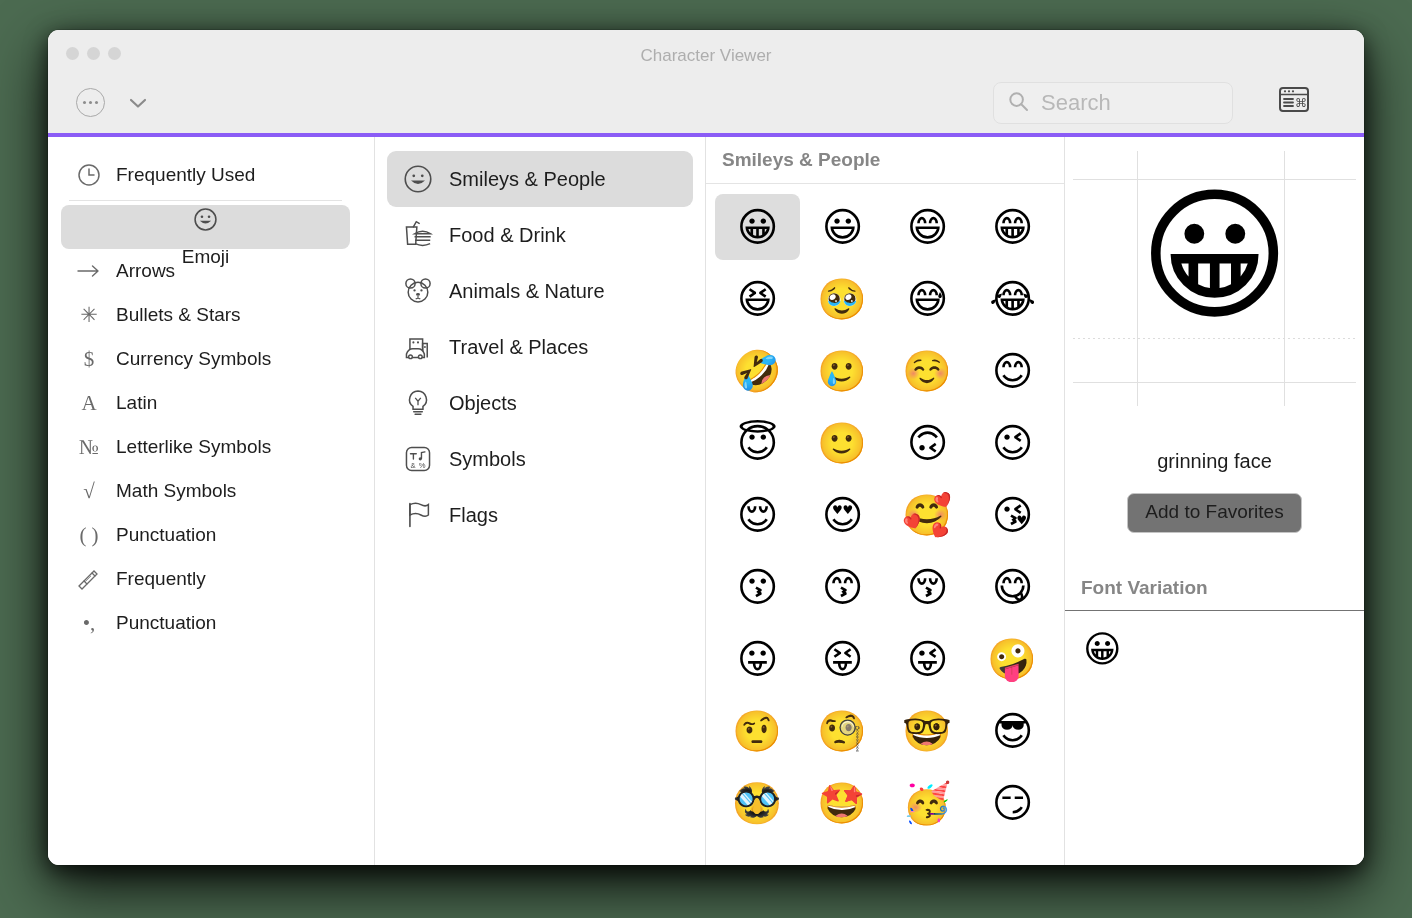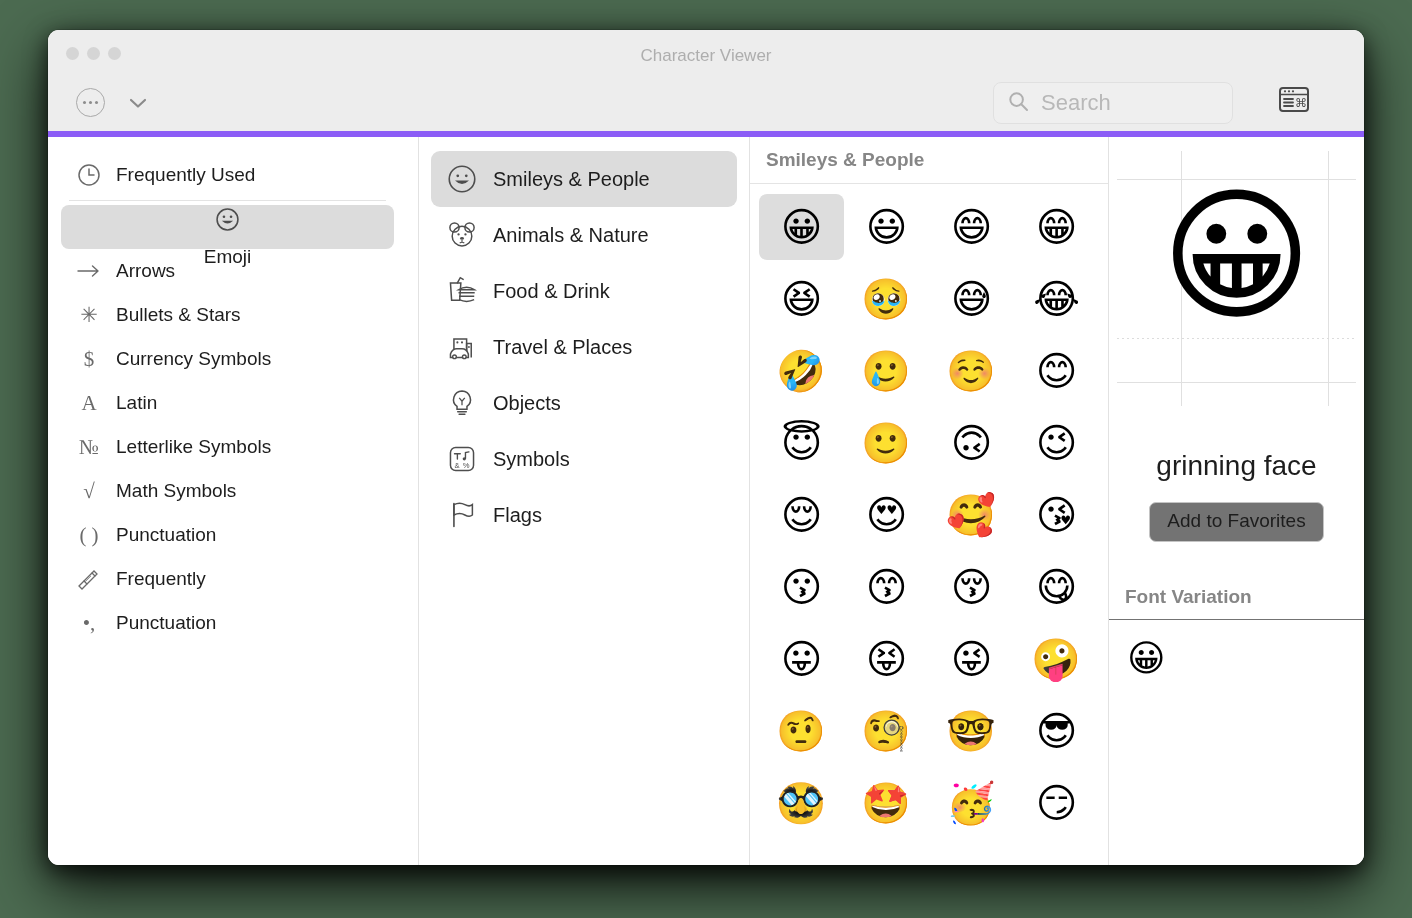--- a/index.html
+++ b/index.html
@@ -23,21 +23,21 @@
                 0 0 0 1px rgba(0,0,0,0.12);
     overflow: hidden;
     display: flex;
     flex-direction: column;
   }
 
   
   .titlebar {
     height: 107px;
     background: #ededed;
-    border-bottom: 6px solid #8b5cf6;
+    border-bottom: 4px solid #8b5cf6;
     position: relative;
     flex: 0 0 auto;
   }
   .traffic {
     position: absolute;
     left: 18px; top: 17px;
     display: flex; gap: 8px;
   }
   .light {
     width: 13px; height: 13px; border-radius: 50%;
@@ -99,21 +99,21 @@
   
   .content {
     flex: 1 1 auto;
     display: flex;
     min-height: 0;
     background: #fff;
   }
 
   
   .sidebar {
-    width: 371px;
+    width: 327px;
     border-right: 1px solid #e2e2e2;
     padding: 16px 24px 0 13px;
     flex: 0 0 auto;
   }
   .side-item {
     height: 44px;
     display: flex; align-items: center;
     padding: 0 14px;
     border-radius: 8px;
     gap: 13px;
@@ -217,21 +217,21 @@
   .preview-glyph {
     position: absolute;
     left: 0; right: 0; top: 46px;
     text-align: center;
     font-size: 145px;
     line-height: 1;
     font-family: "DejaVu Sans", sans-serif;
   }
   .detail-name {
     text-align: center;
-    font-size: 28px;
+    font-size: 20px;
     color: #1d1d1d;
     margin-top: 32px;
   }
   .fav-btn-wrap { text-align: center; margin-top: 20px; }
   .fav-btn {
     display: inline-block;
     padding: 7px 17px 9px 17px;
     font-size: 19px;
     color: #1d1d1d;
     background: #737373;
@@ -397,43 +397,43 @@
             <circle cx="15.4" cy="9.4" r="1.1" fill="#4e4e4e"></circle>
             <path d="M6.4 13.2 Q12 18.8 17.6 13.2 Z" fill="#4e4e4e"></path>
           </svg>
         </span>
         <span class="cat-label">Smileys &amp; People</span>
       </div>
 
       <div class="cat-item">
         <span class="cat-icon">
           <svg width="30" height="30" viewBox="0 0 26 26">
+            <path d="M3 6 H12 L11 21 H4 Z" fill="none" stroke="#4e4e4e" stroke-width="1.3"></path>
+            <path d="M9 6 L11.5 1.5 L14 3" fill="none" stroke="#4e4e4e" stroke-width="1.3" stroke-linecap="round"></path>
+            <path d="M10 12 Q17 7.5 24 12 Z" fill="none" stroke="#4e4e4e" stroke-width="1.3"></path>
+            <path d="M10 14.5 H24 M10.4 17.5 H23.6" stroke="#4e4e4e" stroke-width="1.3"></path>
+            <path d="M10.5 20.5 Q17 23.5 23.5 20.5" fill="none" stroke="#4e4e4e" stroke-width="1.3"></path>
+          </svg>
+        </span>
+        <span class="cat-label">Food &amp; Drink</span>
+      </div>
+
+      <div class="cat-item">
+        <span class="cat-icon">
+          <svg width="30" height="30" viewBox="0 0 26 26">
             <circle cx="6.5" cy="6.5" r="4" fill="none" stroke="#4e4e4e" stroke-width="1.3"></circle>
             <circle cx="19.5" cy="6.5" r="4" fill="none" stroke="#4e4e4e" stroke-width="1.3"></circle>
             <circle cx="13" cy="14" r="8.5" fill="none" stroke="#4e4e4e" stroke-width="1.3"></circle>
             <circle cx="10" cy="12.5" r="1" fill="#4e4e4e"></circle>
             <circle cx="16" cy="12.5" r="1" fill="#4e4e4e"></circle>
             <ellipse cx="13" cy="16" rx="1.7" ry="1.2" fill="#4e4e4e"></ellipse>
             <path d="M13 17.3 V19 M11 20 Q13 18.6 15 20" fill="none" stroke="#4e4e4e" stroke-width="1"></path>
           </svg>
         </span>
         <span class="cat-label">Animals &amp; Nature</span>
-      </div>
-
-      <div class="cat-item">
-        <span class="cat-icon">
-          <svg width="30" height="30" viewBox="0 0 26 26">
-            <path d="M3 6 H12 L11 21 H4 Z" fill="none" stroke="#4e4e4e" stroke-width="1.3"></path>
-            <path d="M9 6 L11.5 1.5 L14 3" fill="none" stroke="#4e4e4e" stroke-width="1.3" stroke-linecap="round"></path>
-            <path d="M10 12 Q17 7.5 24 12 Z" fill="none" stroke="#4e4e4e" stroke-width="1.3"></path>
-            <path d="M10 14.5 H24 M10.4 17.5 H23.6" stroke="#4e4e4e" stroke-width="1.3"></path>
-            <path d="M10.5 20.5 Q17 23.5 23.5 20.5" fill="none" stroke="#4e4e4e" stroke-width="1.3"></path>
-          </svg>
-        </span>
-        <span class="cat-label">Food &amp; Drink</span>
       </div>
 
 
       <div class="cat-item">
         <span class="cat-icon">
           <svg width="30" height="30" viewBox="0 0 26 26">
             <path d="M6 22 V6 H17 V22" fill="none" stroke="#4e4e4e" stroke-width="1.3"></path>
             <path d="M17 22 V10 H21 V22" fill="none" stroke="#4e4e4e" stroke-width="1.3"></path>
             <circle cx="9" cy="9" r="0.9" fill="#4e4e4e"></circle>
             <circle cx="13" cy="9" r="0.9" fill="#4e4e4e"></circle>

